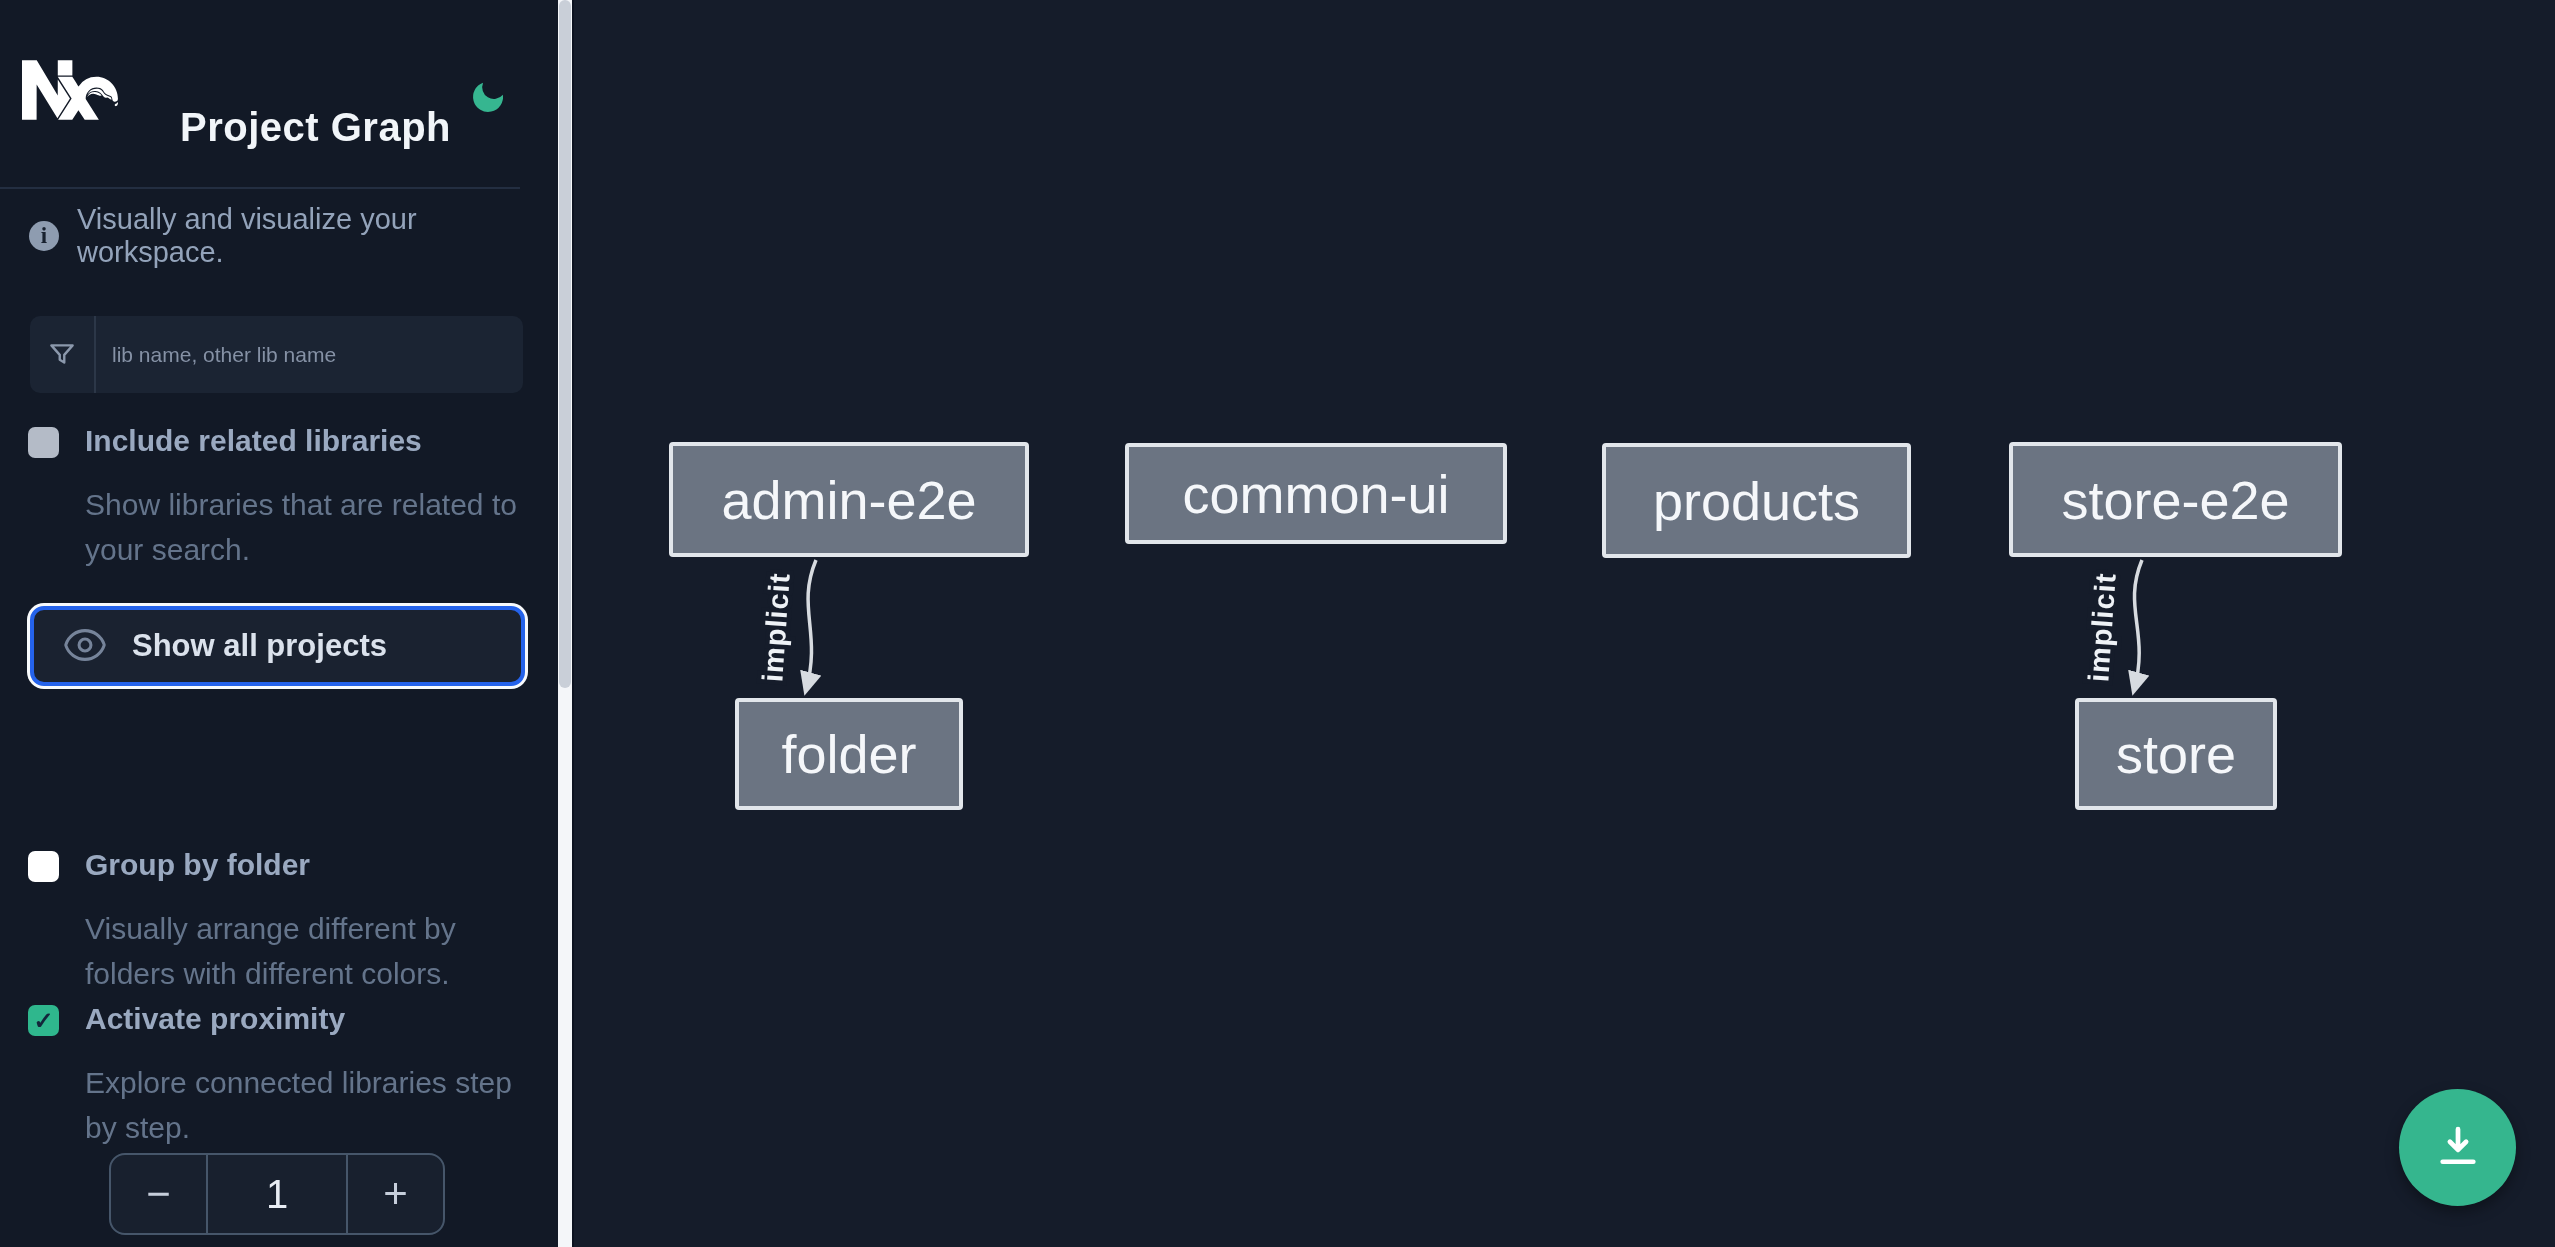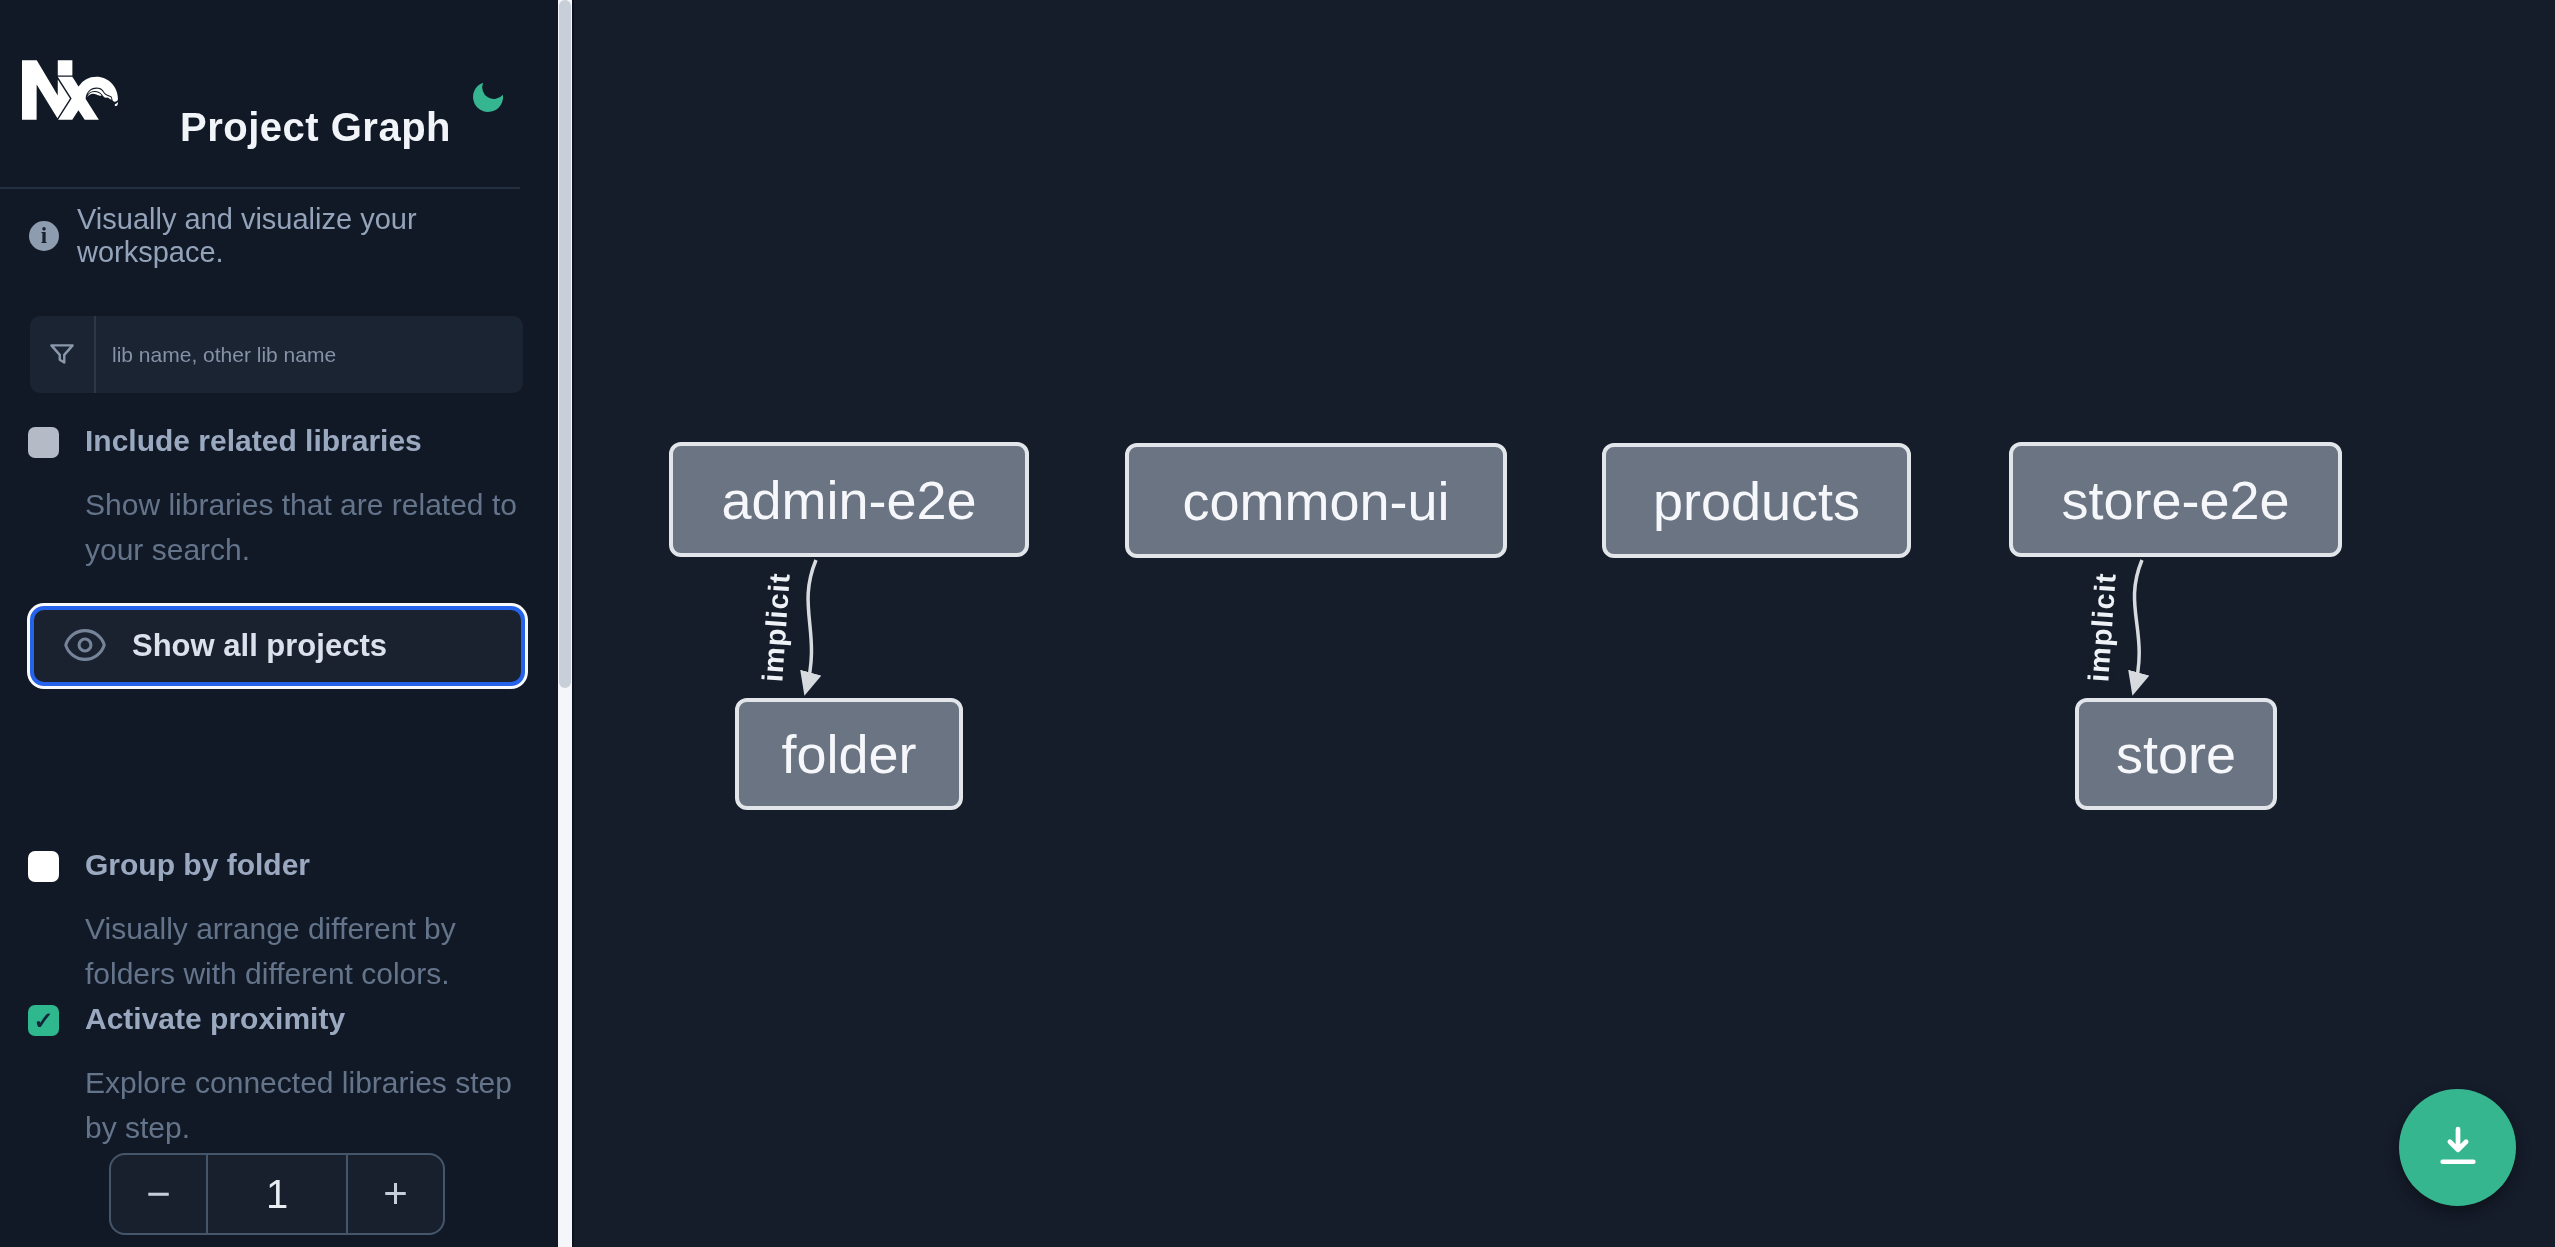--- a/index.html
+++ b/index.html
@@ -40,21 +40,21 @@
   .seg.minus{width:97px;border-right:2px solid #46566a;font-size:42px;color:#c6cedb;}
   .seg.value{width:138px;font-size:40px;color:#e8edf4;cursor:default;}
   .seg.plus{flex:1;border-left:2px solid #46566a;font-size:42px;color:#c6cedb;}
 
   .scrollbar-track{position:absolute;left:558px;top:0;width:14px;height:1247px;background:#f4f6f9;}
   .scrollbar-thumb{position:absolute;left:1px;top:0;width:12px;height:688px;background:#c9cfd8;border-radius:7px;}
 
   
   .main{position:absolute;left:572px;top:0;width:1983px;height:1247px;background:#151c2a;border-left:2px solid #0c1220;}
   .edges-svg{position:absolute;left:0;top:0;width:100%;height:100%;}
-  .graph-node{position:absolute;background:#6b7482;border:4px solid #e2e6eb;border-radius:12px;color:#f5f7fa;display:flex;align-items:center;justify-content:center;font-size:54px;cursor:pointer;}
+  .graph-node{position:absolute;background:#6b7482;border:4px solid #e2e6eb;border-radius:4px;color:#f5f7fa;display:flex;align-items:center;justify-content:center;font-size:54px;cursor:pointer;}
   .edge-label{fill:#eef2f6;font-size:29px;font-weight:600;paint-order:stroke;stroke:#151c2a;stroke-width:9px;letter-spacing:1px;}
 
   .fab{position:absolute;left:1825px;top:1089px;width:117px;height:117px;border-radius:50%;background:#35b68e;border:none;display:flex;align-items:center;justify-content:center;cursor:pointer;box-shadow:0 6px 14px rgba(0,0,0,.35);}
 </style>
 </head>
 <body>
 
 <div id="app">
 
   <aside class="sidebar">
@@ -146,21 +146,21 @@
           <path d="M 242 560 C 222 608, 248 632, 232 690" fill="none" stroke="#d7dbe0" stroke-width="3.5" marker-end="url(#arrow)"></path>
           <path d="M 1568 560 C 1548 608, 1576 632, 1560 690" fill="none" stroke="#d7dbe0" stroke-width="3.5" marker-end="url(#arrow)"></path>
         </g>
       <g id="edge-labels">
           <text class="edge-label" text-anchor="middle" transform="translate(212,628) rotate(-86)">implicit</text>
           <text class="edge-label" text-anchor="middle" transform="translate(1538,628) rotate(-86)">implicit</text>
         </g>
     </svg>
     <div id="graph-nodes">
         <div class="graph-node" style="left: 95px; top: 442px; width: 360px; height: 115px;">admin-e2e</div>
-        <div class="graph-node" style="left: 551px; top: 443px; width: 382px; height: 115px;">common-ui</div>
+        <div class="graph-node" style="left: 551px; top: 443px; width: 382px; height: 101px;">common-ui</div>
         <div class="graph-node" style="left: 1028px; top: 443px; width: 309px; height: 115px;">products</div>
         <div class="graph-node" style="left: 1435px; top: 442px; width: 333px; height: 115px;">store-e2e</div>
         <div class="graph-node" style="left: 161px; top: 698px; width: 228px; height: 112px;">folder</div>
         <div class="graph-node" style="left: 1501px; top: 698px; width: 202px; height: 112px;">store</div>
       </div>
 
     <button class="fab">
       <span>
         <svg viewBox="0 0 24 24" width="54" height="54" fill="none" stroke="#ffffff" stroke-width="2.1" stroke-linecap="round" stroke-linejoin="round">
             <path d="M12 4.5v9.2m0 0-3.6-3.6m3.6 3.6 3.6-3.6"></path>

